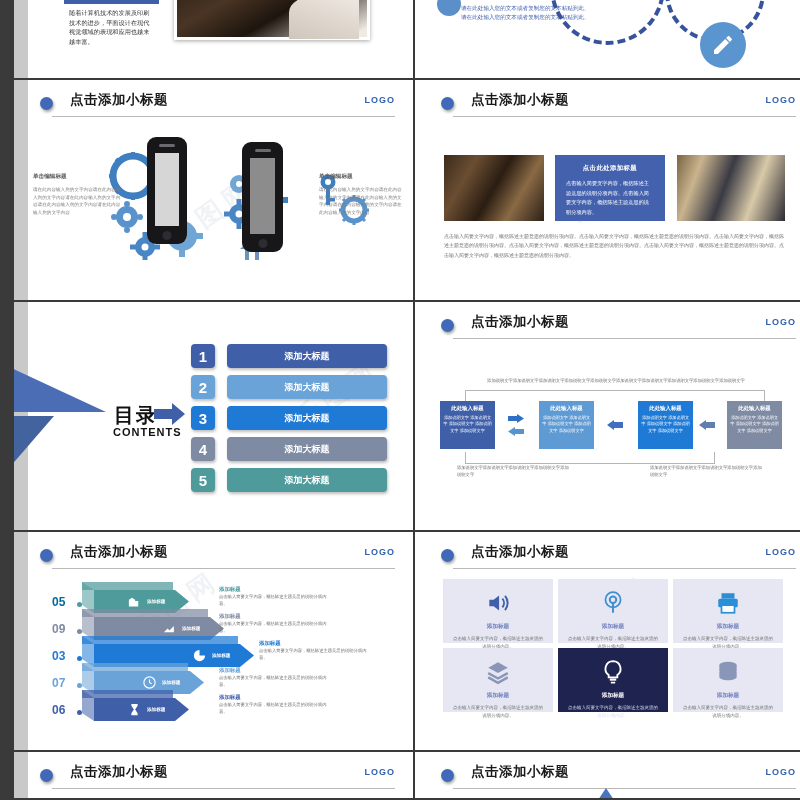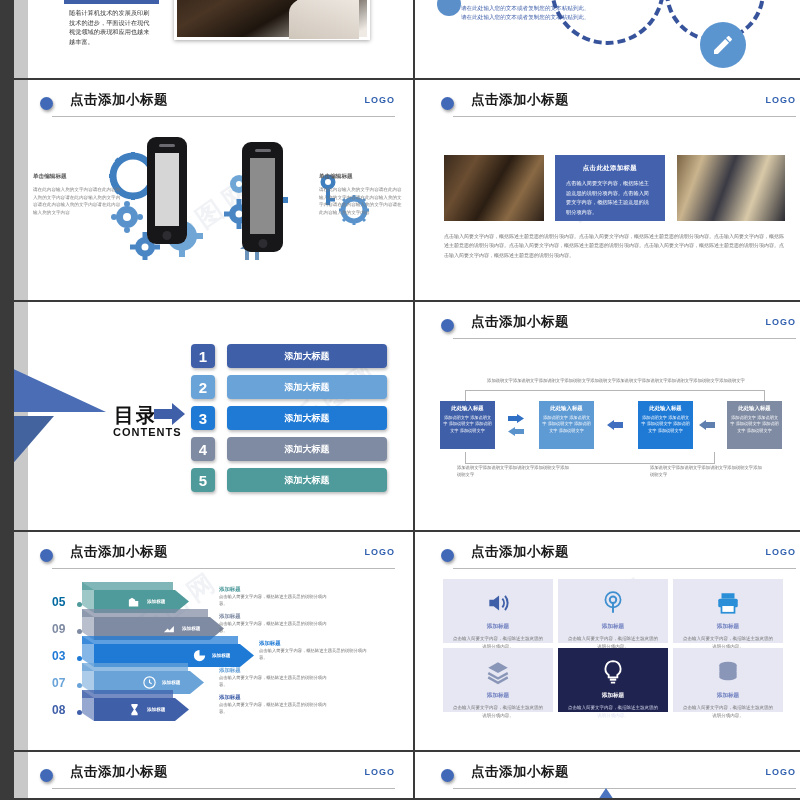--- a/index.html
+++ b/index.html
@@ -440,21 +440,21 @@
          <polygon points="-12,-8 0,0 0,23 -12,15" fill="#69a3d8" opacity=".55"></polygon>
        </svg>
           </div>
           <div style="position: absolute; left: 128px; top: 143px; width: 15px; height: 15px;"><svg viewBox="0 0 24 24" style="width:100%;height:100%">
               <circle cx="12" cy="12" r="9" fill="none" stroke="#fff" stroke-width="1.8"></circle>
               <path d="M12 7v5l3.5 2" stroke="#fff" stroke-width="1.8" fill="none"></path>
             </svg></div>
           <div class="a-lab" style="left: 148px; top: 148px;">添加标题</div>
           <div class="r-h" style="left: 205px; top: 135px; color: rgb(105, 163, 216);">添加标题</div>
           <div class="r-b" style="left: 205px; top: 143px;">点击输入简要文字内容，概括陈述主题意思的说明分项内容。</div>
-          <div class="lvl-num" style="left: 38px; top: 171px; color: rgb(63, 95, 169);">08</div>
+          <div class="lvl-num" style="left: 38px; top: 171px; color: rgb(63, 95, 169);">06</div>
           <div class="lvl-dot" style="left: 63px; top: 178px; background: rgb(63, 95, 169);"></div>
           <div class="arrow3d" style="left: 80px; top: 166px; width: 95px; height: 23px;">
             <svg viewBox="0 0 95 23" style="width:100%;height:100%;position:absolute;left:0;top:0;overflow:visible">
          <polygon points="-12,-8 67,-8 79,-8 79,0 -12,0" fill="#3f5fa9" opacity=".72"></polygon>
          <polygon points="0,0 81,0 95,11.5 81,23 0,23" fill="#3f5fa9"></polygon>
          <polygon points="-12,-8 0,0 0,23 -12,15" fill="#3f5fa9" opacity=".55"></polygon>
        </svg>
           </div>
           <div style="position: absolute; left: 113px; top: 170px; width: 15px; height: 15px;"><svg viewBox="0 0 24 24" style="width:100%;height:100%">
               <path d="M7 3h10v3l-4 6 4 6v3H7v-3l4-6-4-6V3z" fill="#fff"></path>

